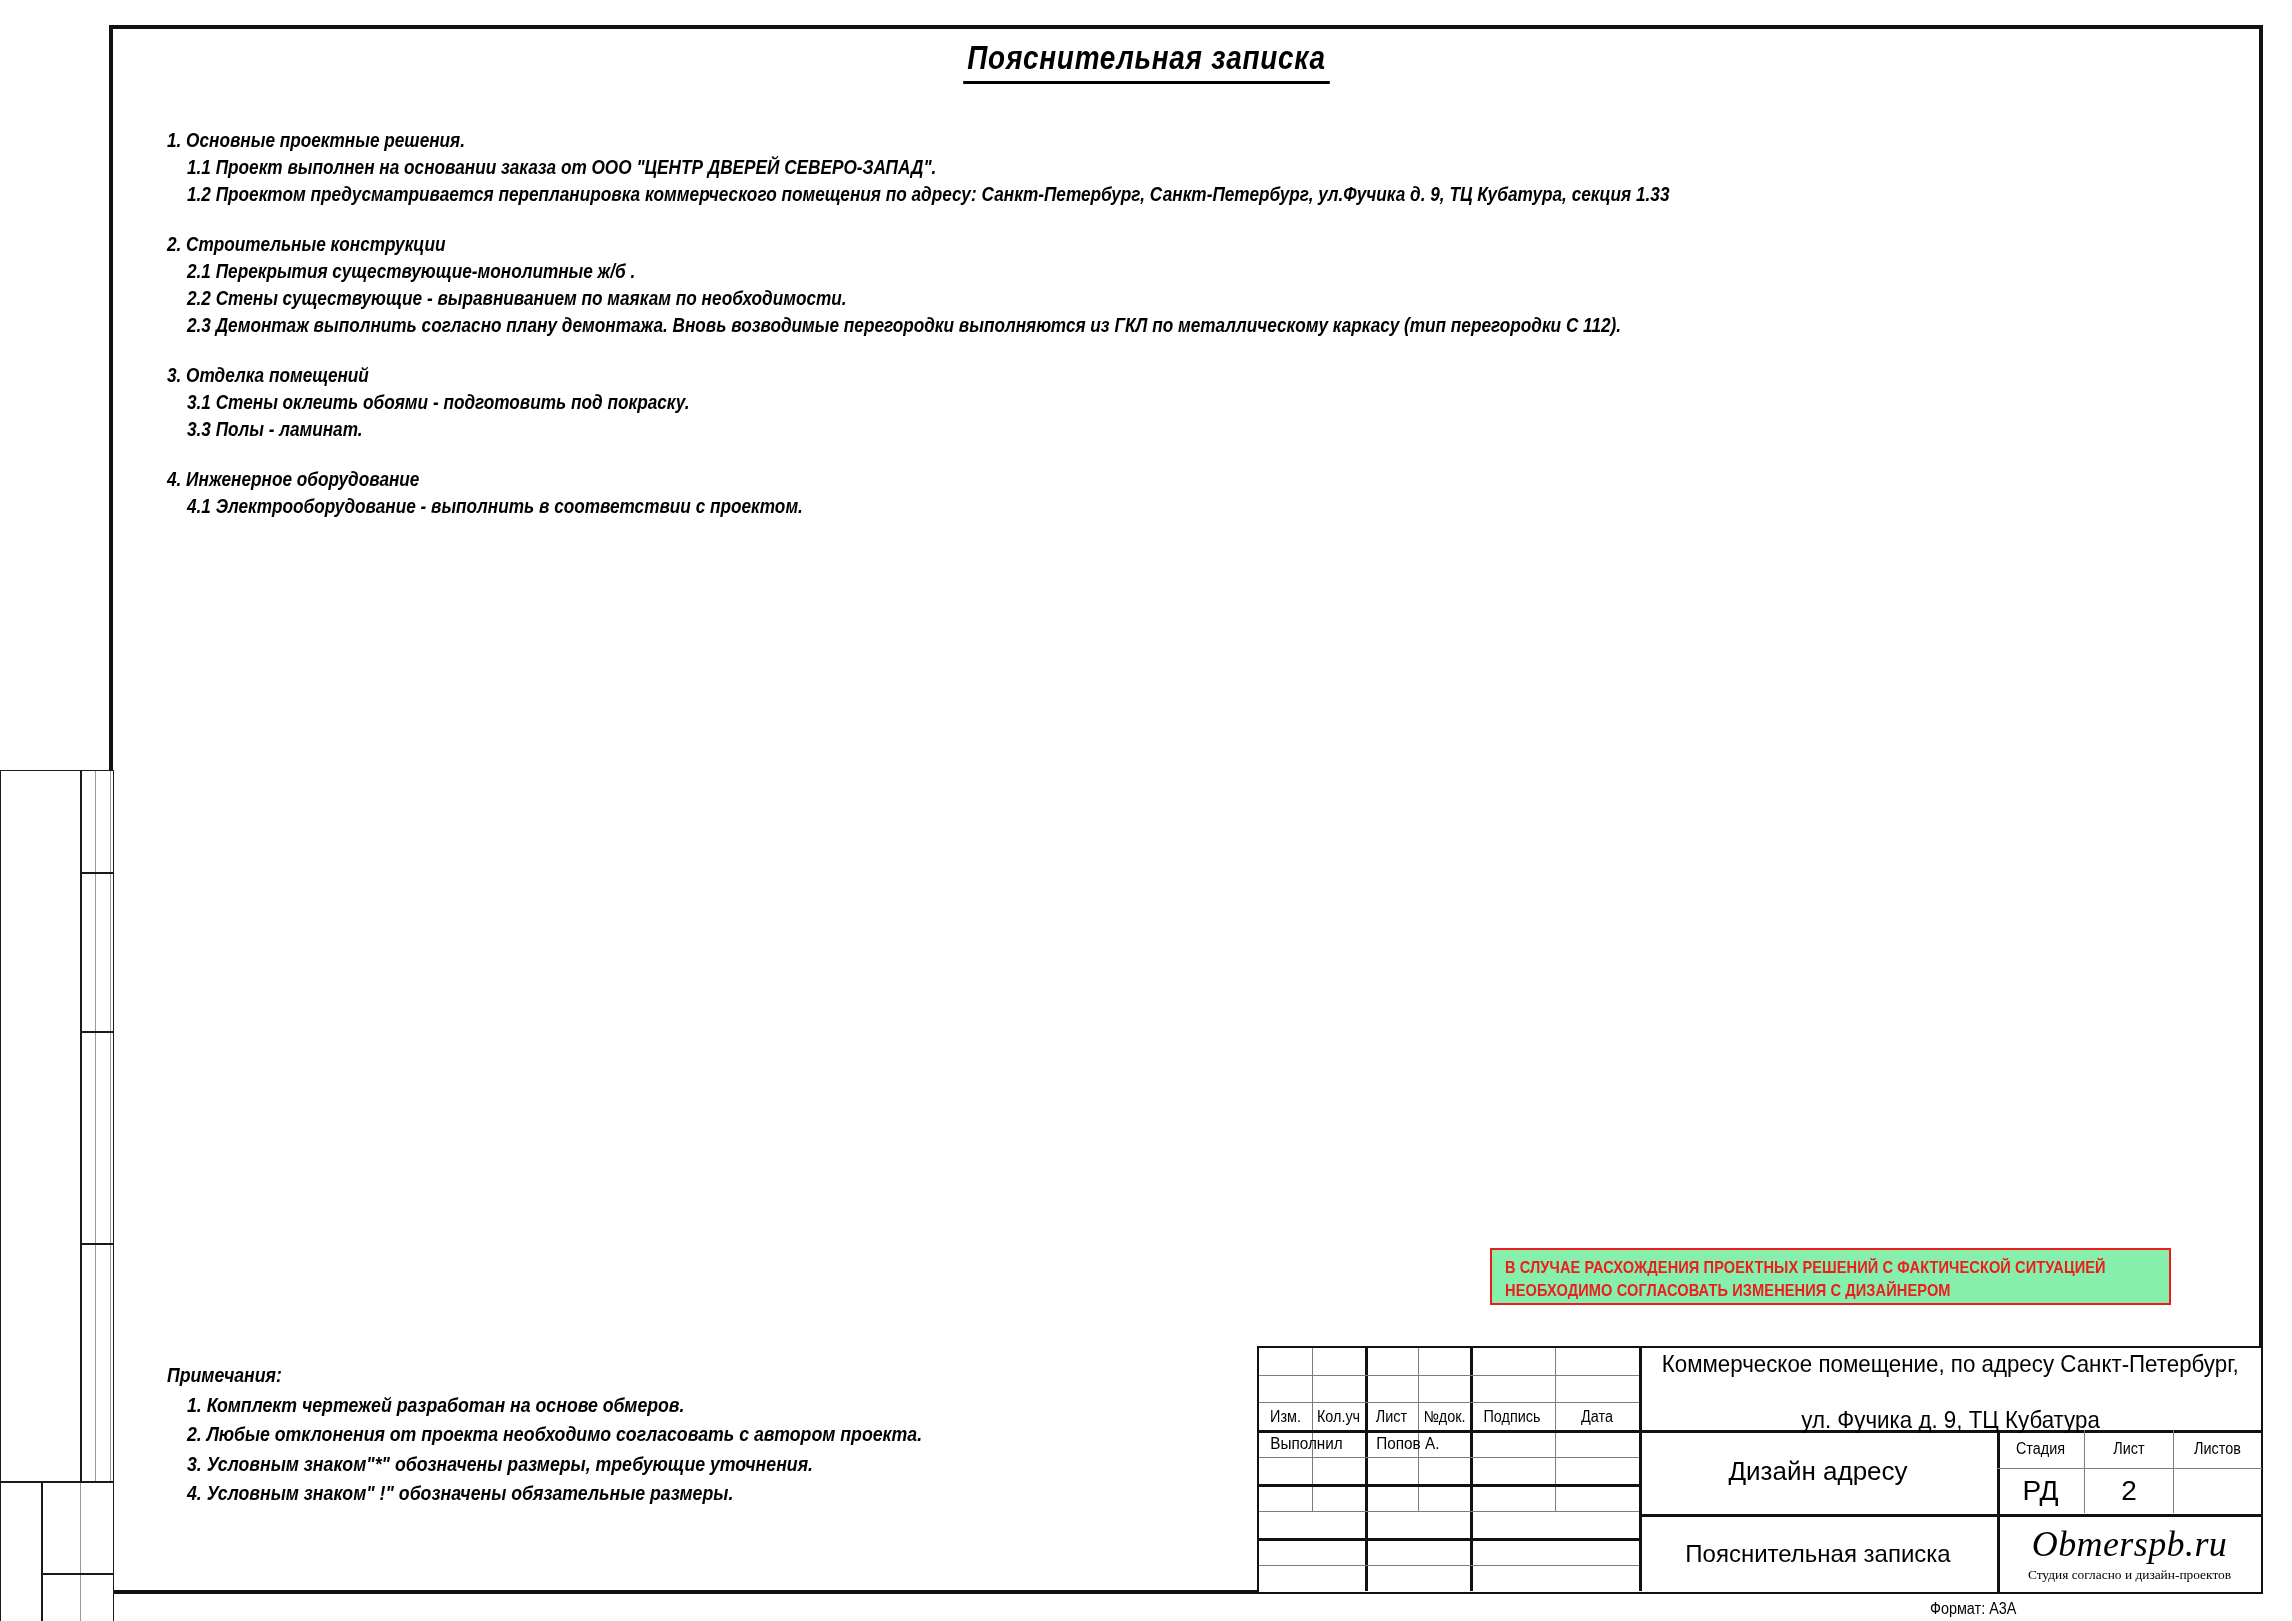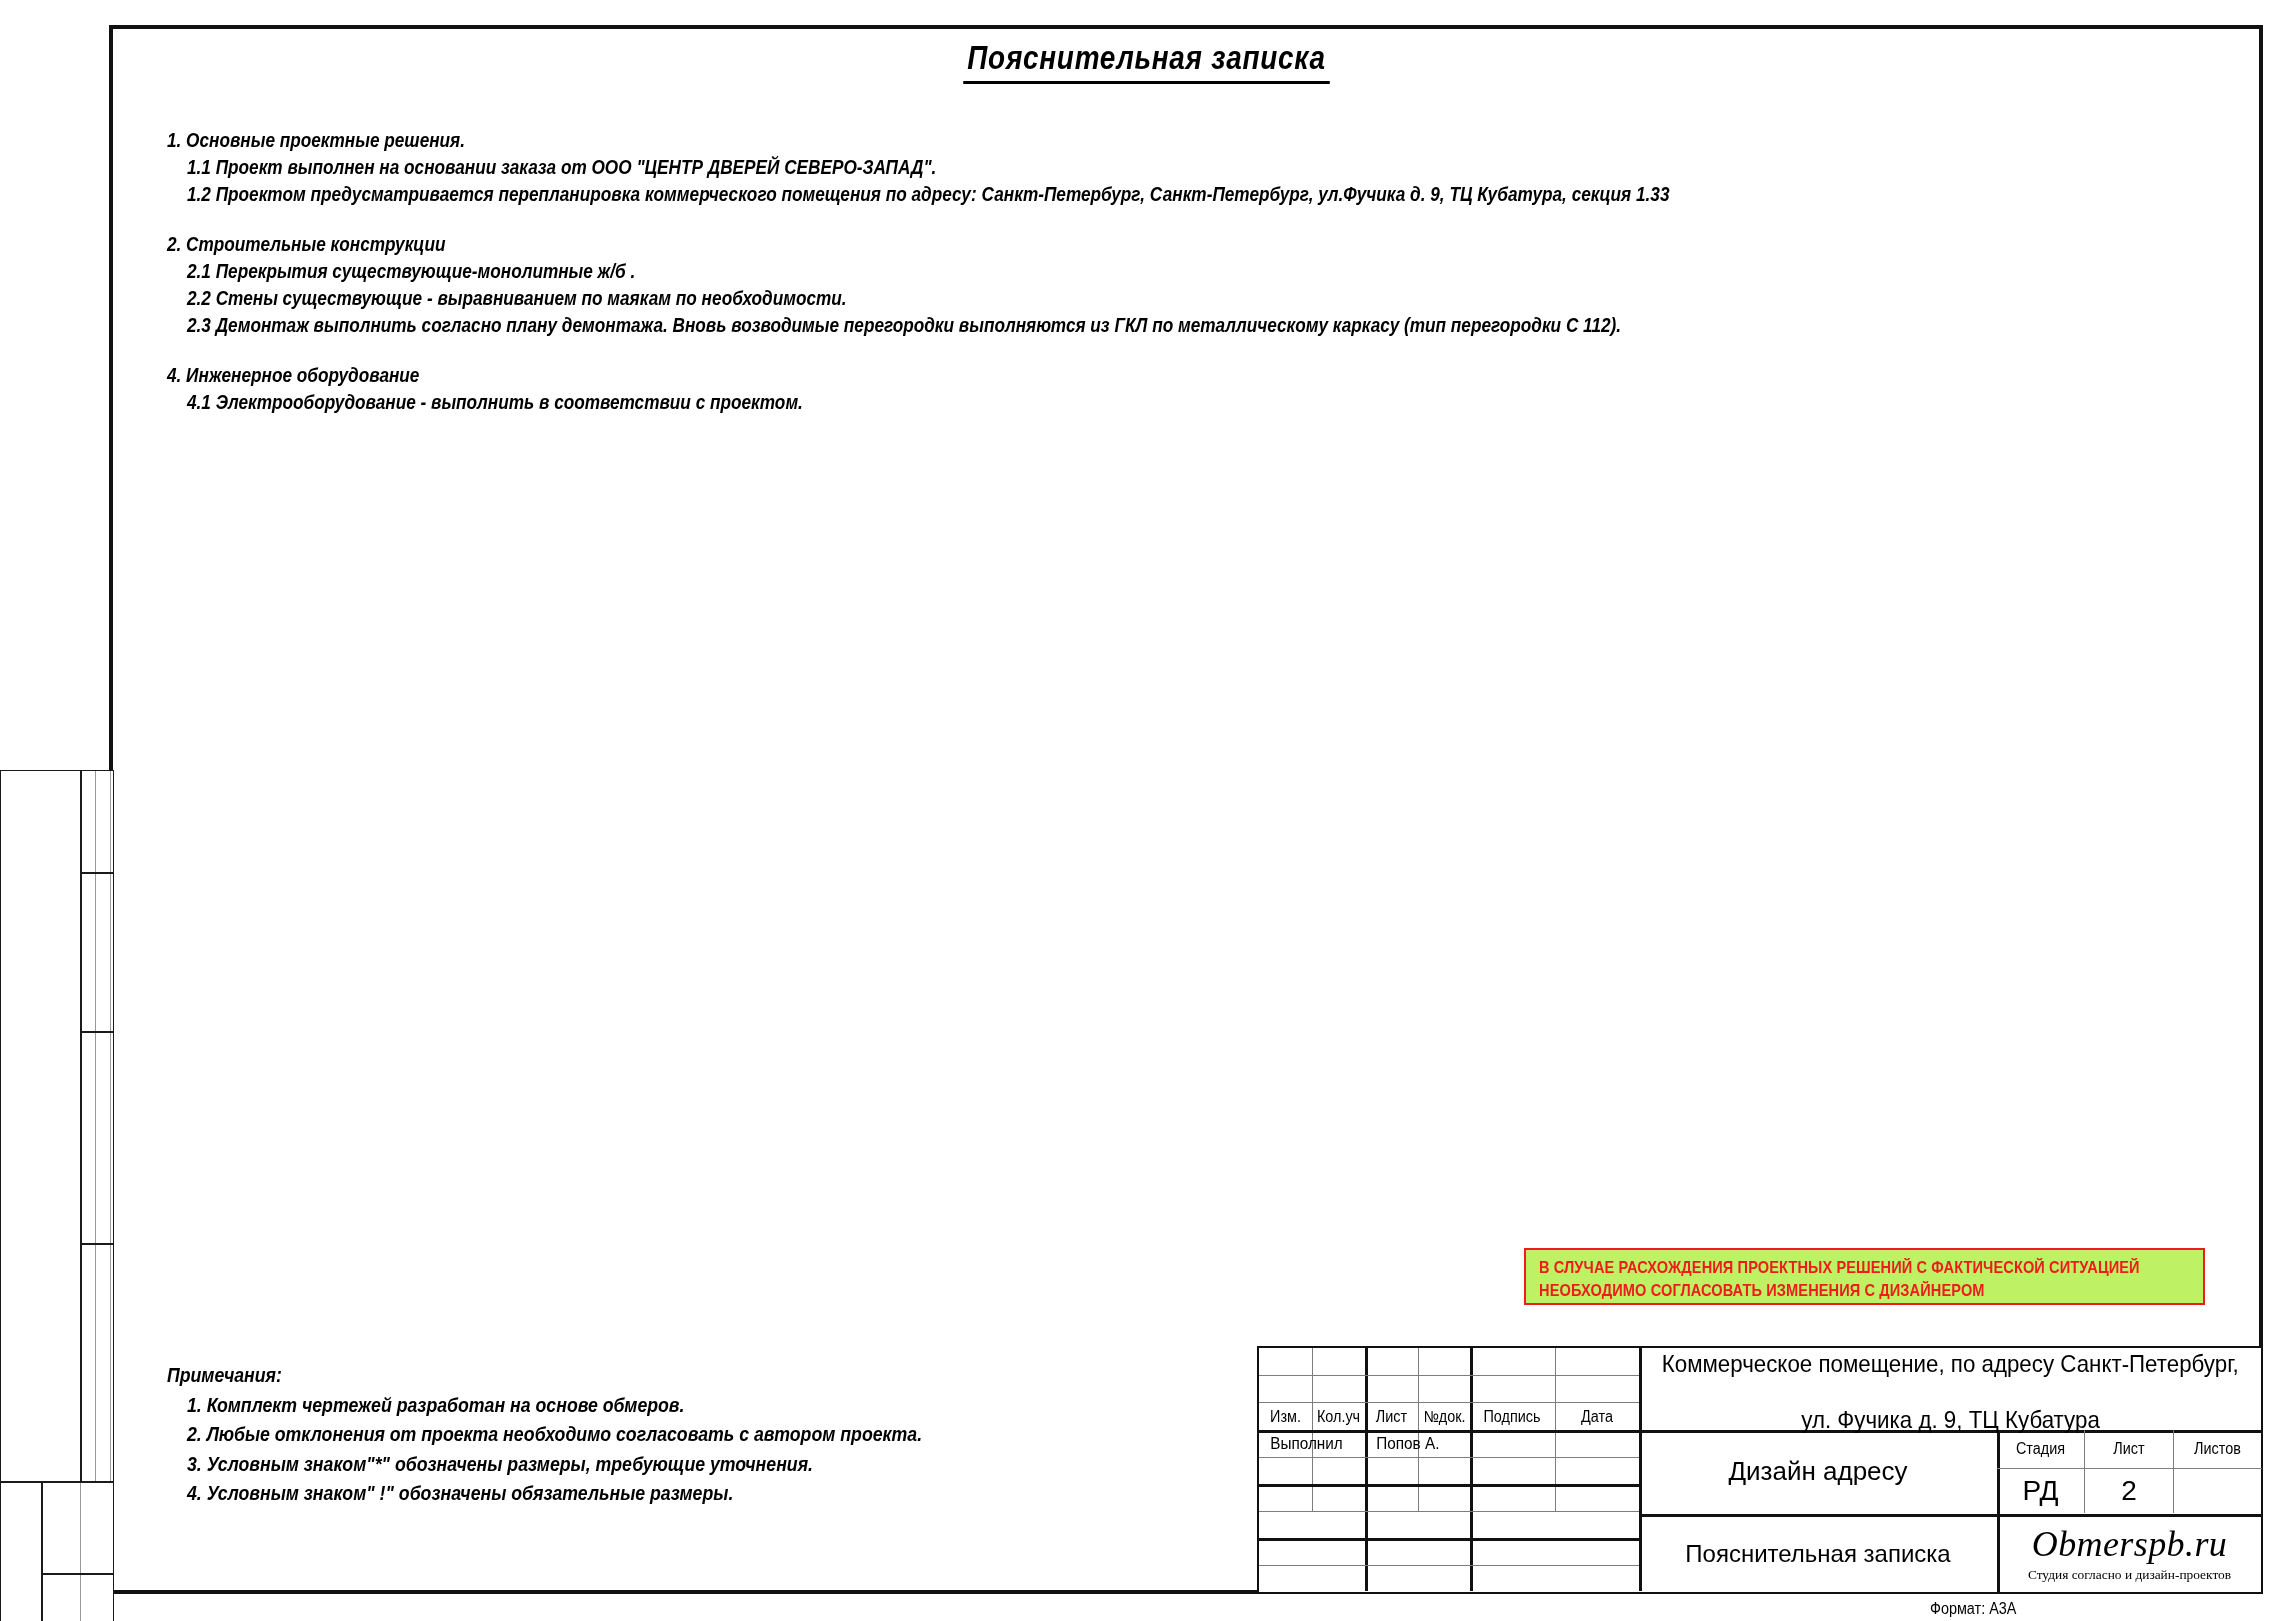--- a/index.html
+++ b/index.html
@@ -30,22 +30,22 @@
       white-space:nowrap;transform:scaleX(.86);transform-origin:0 50%;}
   .ln.h{margin-left:0;}
   .ln.s{margin-left:19.7px;}
   .ln.c{margin-left:19.7px;}
 
   
   #notes{position:absolute;left:167px;top:1360px;width:1075px;}
   #notes .ln{font-size:20.6px;line-height:29.6px;}
 
   
-  #warn{position:absolute;left:1524px;top:1248px;width:681px;height:57px;
-        border:2.7px solid #ee1c1c;box-sizing:border-box;background:#bef264;
+  #warn{position:absolute;left:1490px;top:1248px;width:681px;height:57px;
+        border:2.7px solid #ee1c1c;box-sizing:border-box;background:#86efac;
         padding:7.2px 10.7px 0 12.5px;}
   #warn div{color:#ee1c1c;font-size:15.7px;line-height:22.4px;font-weight:600;
             letter-spacing:0.1px;white-space:nowrap;
             transform:scaleX(.93);transform-origin:0 50%;}
 
   
   #stamp{position:absolute;left:1257px;top:1346px;width:1006px;height:248px;
          border:2.7px solid #111;box-sizing:border-box;background:#fff;}
   #stamp .hl{position:absolute;height:0.9px;background:#7d7d7d;}
   #stamp .hb{position:absolute;height:2.7px;background:#111;}
@@ -113,20 +113,25 @@
       <div class="ln s">1.2 Проектом предусматривается перепланировка коммерческого помещения по адресу: Санкт-Петербург, Санкт-Петербург, ул.Фучика д. 9, ТЦ Кубатура, секция 1.33</div>
     </div>
 
     <div class="grp">
       <div class="ln h">2. Строительные конструкции</div>
       <div class="ln s">2.1 Перекрытия существующие-монолитные ж/б .</div>
       <div class="ln s">2.2 Стены существующие - выравниванием по маякам по необходимости.</div>
       <div class="ln s">2.3 Демонтаж выполнить согласно плану демонтажа. Вновь возводимые перегородки выполняются из ГКЛ по металлическому каркасу (тип перегородки С 112).</div>
     </div>
 
+    <div class="grp">
+      <div class="ln h">3. Отделка помещений</div>
+      <div class="ln s">3.1 Стены оклеить обоями - подготовить под покраску.</div>
+      <div class="ln s">3.3 Полы - ламинат.</div>
+    </div>
 
     <div class="grp">
       <div class="ln h">4. Инженерное оборудование</div>
       <div class="ln s">4.1 Электрооборудование - выполнить в соответствии с проектом.</div>
     </div>
 
 
 
   </div>
 

